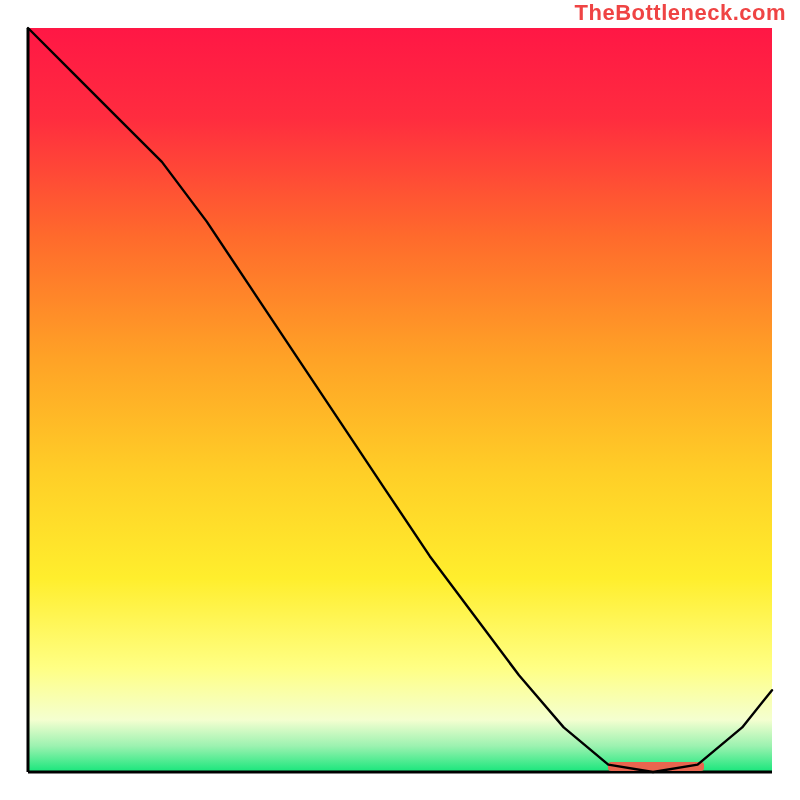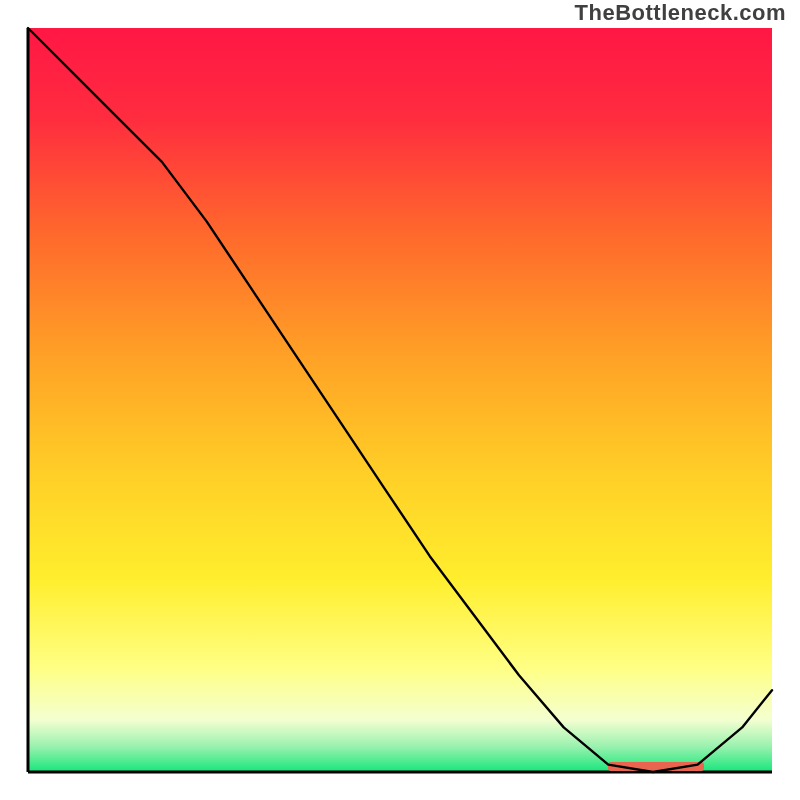--- a/index.html
+++ b/index.html
@@ -15,21 +15,21 @@
     position: relative;
     width: 800px;
     height: 800px;
   }
   .watermark {
     position: absolute;
     top: 0;
     right: 14px;
     font-size: 22px;
     font-weight: 600;
-    color: #404040;
+    color: #ef4444;
     letter-spacing: 0.5px;
     user-select: none;
     font-family: "Verdana", Arial, sans-serif;
   }
   svg.plot {
     position: absolute;
     left: 0;
     top: 0;
   }
 </style>

